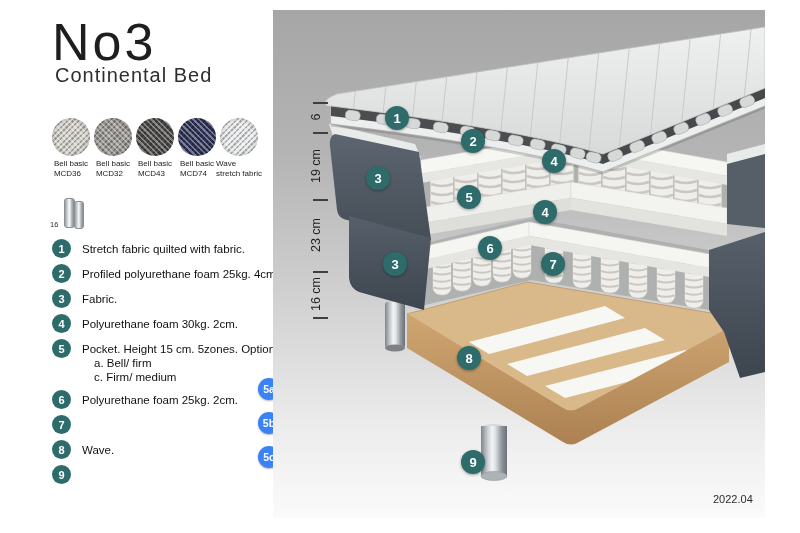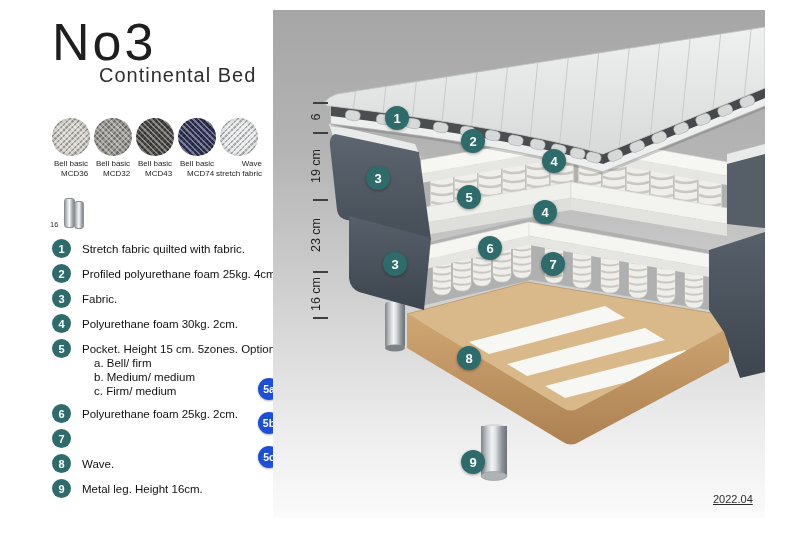--- a/index.html
+++ b/index.html
@@ -2,31 +2,31 @@
 <html><head>
 <meta charset="utf-8">
 <style>
   * { margin:0; padding:0; box-sizing:border-box; }
   html,body { width:800px; height:533px; background:#ffffff; overflow:hidden;
               font-family:"Liberation Sans", sans-serif; }
   .abs { position:absolute; }
 
   
   #title { left:52px; top:12px; font-size:52px; font-weight:300; letter-spacing:3px; color:#1e1e1e; }
-  #subtitle { left:55px; top:64px; font-size:20px; font-weight:300; letter-spacing:1px; color:#2e2e2e;margin-left:44px; }
+  #subtitle { left:55px; top:64px; font-size:20px; font-weight:300; letter-spacing:1px; color:#2e2e2e; }
 
   #swatches { left:50px; top:118px; display:flex; }
   .swatch { width:42px; display:flex; flex-direction:column; align-items:center; }
   .swatch-circle { width:38px; height:38px; border-radius:50%;
     background-image:
       repeating-linear-gradient(45deg, rgba(255,255,255,.38) 0 1.5px, transparent 1.5px 4px),
       repeating-linear-gradient(-45deg, rgba(0,0,0,.28) 0 1.5px, transparent 1.5px 4px);
     box-shadow: inset 0 0 4px rgba(0,0,0,.25);
   }
-  .swatch-label { margin-top:3px; font-size:8px; line-height:9.5px; color:#222; text-align:right; white-space:nowrap; }
+  .swatch-label { margin-top:3px; font-size:8px; line-height:9.5px; color:#222; text-align:left; white-space:nowrap; }
 
   #leg-icon { left:50px; top:194px; width:46px; height:38px; }
   #leg-icon .num { position:absolute; left:0; top:12px; font-size:7.5px; color:#333;margin-top:14px; }
   .cyl { position:absolute; border-radius:3px;
          background:linear-gradient(90deg,#9a9ea1,#e9ecee 40%,#f6f8f9 50%,#b0b5b8 75%,#85898c);
          border:0.5px solid #8d9093; }
   .cyl1 { left:14px; top:4px; width:11px; height:30px; }
   .cyl2 { left:24px; top:7px; width:10px; height:28px; }
 
   #parts { left:52px; top:239px; width:245px; }
@@ -34,21 +34,21 @@
   .pbadge { flex:0 0 19px; width:19px; height:19px; border-radius:50%; background:#2e6b6b;
             color:#fff; font-size:11px; font-weight:bold; display:flex; align-items:center;
             justify-content:center; margin-right:11px; }
   .ptext { font-size:11.5px; line-height:14px; color:#111; padding-top:3px; }
   .popts { margin-left:12px; }
   .popts div { font-size:11.5px; line-height:14px; color:#111; }
 
   
   #firmness { left:258px; top:376px; }
   .frow { display:flex; align-items:center; margin-bottom:8px; }
-  .fbadge { width:22px; height:22px; border-radius:50%; background:#1d4ed8; color:#fff;
+  .fbadge { width:22px; height:22px; border-radius:50%; background:#3b82f6; color:#fff;
             font-size:10.5px; font-weight:bold; display:flex; align-items:center;
             justify-content:center; margin-right:4px; box-shadow:0 1px 2px rgba(0,0,0,.3); }
   .fbar { display:flex; width:115px; height:26px; background:#9a9a9a; }
   .fcell { flex:1; display:flex; align-items:center; justify-content:center;
            font-size:17px; font-weight:600; }
   .fcell + .fcell { margin-left:1px; }
   .fcell.dark { background:#0b0b0b; color:#ffffff; }
   .fcell.light { background:#ffffff; color:#0b0b0b; box-shadow: inset 0 0 0 2px #2b2b2b; }
 
   
@@ -57,21 +57,21 @@
   #bed-svg { position:absolute; left:0; top:0; }
 
   .tick { position:absolute; left:40px; width:15px; height:1.5px; background:#3f3f3f; }
   .dim { position:absolute; left:24px; width:40px; height:16px; text-align:center;
          transform:rotate(-90deg); font-size:12.5px; color:#1f1f1f; white-space:nowrap; }
 
   .dbadge { position:absolute; width:24px; height:24px; border-radius:50%; background:#2e6b6b;
             color:#fff; font-size:13px; font-weight:bold; display:flex; align-items:center;
             justify-content:center; box-shadow:0 1px 3px rgba(0,0,0,.35); }
 
-  #version { position:absolute; left:440px; top:483px; font-size:11px; color:#2b2b2b;text-decoration:underline; }
+  #version { position:absolute; left:440px; top:483px; font-size:11px; color:#2b2b2b; }
 </style>
 </head>
 <body>
 
 <div class="abs" id="title">No3</div>
 <div class="abs" id="subtitle">Continental Bed</div>
 
 <div class="abs" id="swatches">
   <div class="swatch">
     <div class="swatch-circle" style="background-color: rgb(214, 211, 204);"></div>
@@ -132,39 +132,37 @@
   <div class="part">
     <div class="pbadge">4</div>
     <div class="ptext">Polyurethane foam 30kg. 2cm.</div>
   </div>
   <div class="part">
     <div class="pbadge">5</div>
     <div class="ptext">
       <div>Pocket. Height 15 cm. 5zones. Option:</div>
       <div class="popts">
         <div>a. Bell/ firm</div>
-        <div>b. Medium/ medium</div>
         <div>c. Firm/ medium</div>
       </div>
     </div>
   </div>
   <div class="part">
     <div class="pbadge">6</div>
     <div class="ptext">Polyurethane foam 25kg. 2cm.</div>
   </div>
   <div class="part">
     <div class="pbadge">7</div>
   </div>
   <div class="part">
     <div class="pbadge">8</div>
     <div class="ptext">Wave.</div>
   </div>
   <div class="part">
     <div class="pbadge">9</div>
-    <div class="ptext">Metal leg. Height 16cm.</div>
   </div>
 </div>
 
 <div class="abs" id="firmness">
   <div class="frow">
     <div class="fbadge">5a</div>
     <div class="fbar">
       <div class="fcell dark">F</div>
       <div class="fcell dark">F</div>
     </div>

